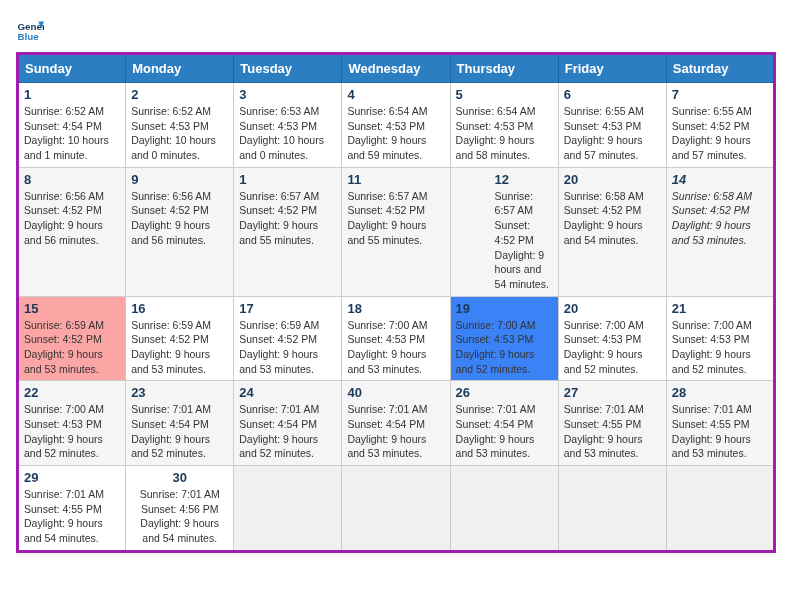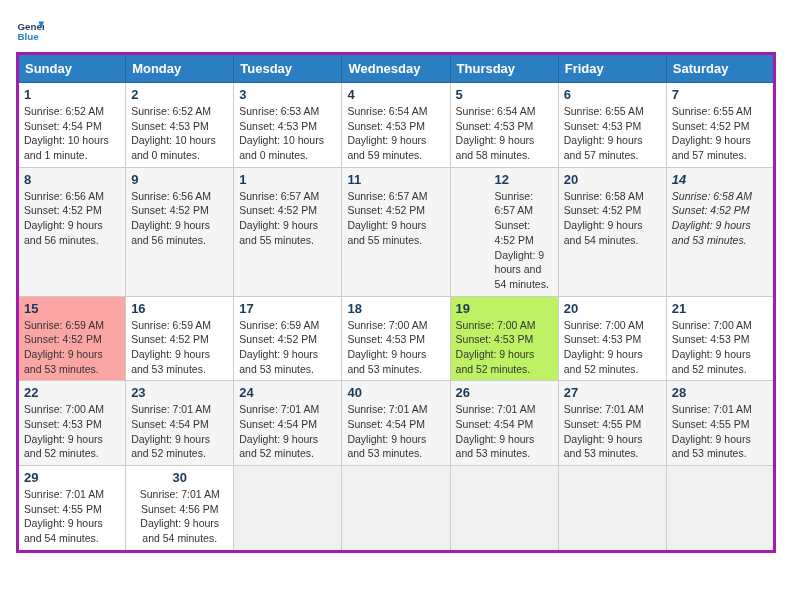--- a/index.html
+++ b/index.html
@@ -255,21 +255,21 @@
           </div>
         </td>
         <td style="background: rgb(255, 255, 255);">
           <span class="day-num">18</span>
           <div class="day-info">
             Sunrise: 7:00 AM<br>
             Sunset: 4:53 PM<br>
             Daylight: 9 hours and 53 minutes.
           </div>
         </td>
-        <td style="background: #bef264;">
+        <td style="background: #3b82f6;">
           <span class="day-num">19</span>
           <div class="day-info">
             Sunrise: 7:00 AM<br>
             Sunset: 4:53 PM<br>
             Daylight: 9 hours and 52 minutes.
           </div>
         </td>
         <td style="background: rgb(255, 255, 255);">
           <span class="day-num">20</span>
           <div class="day-info">

